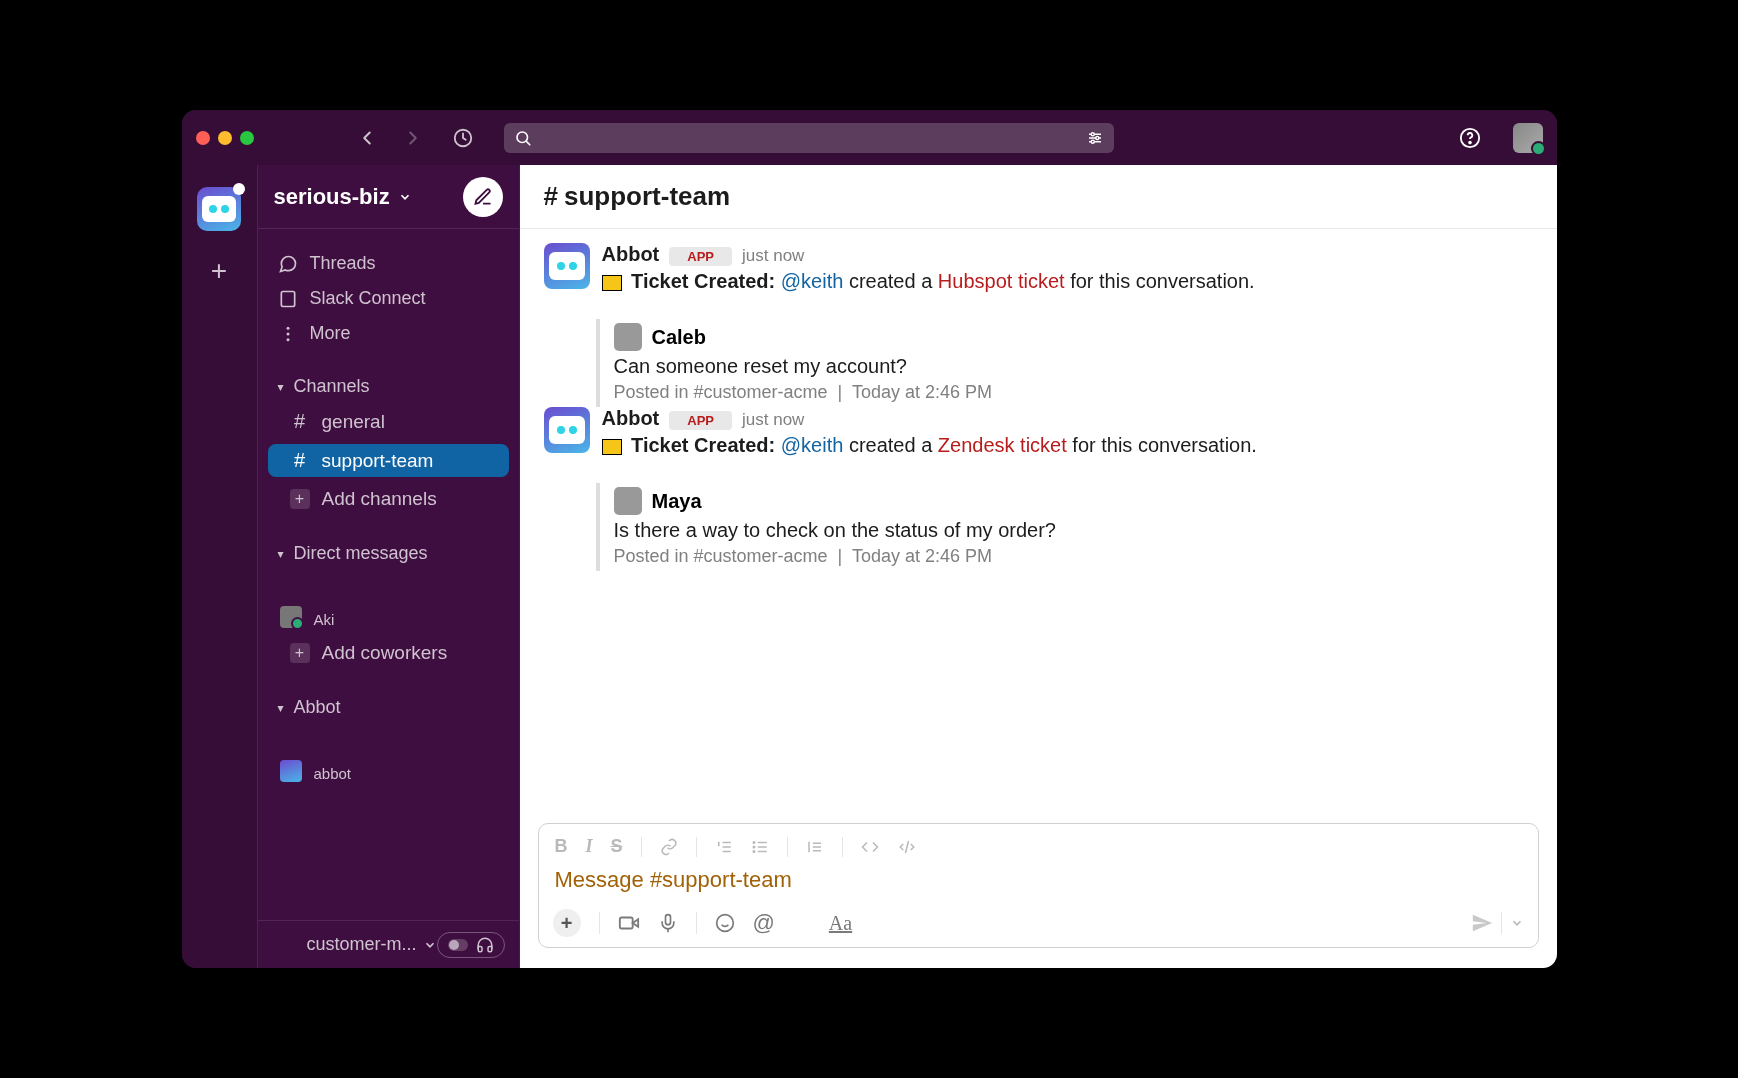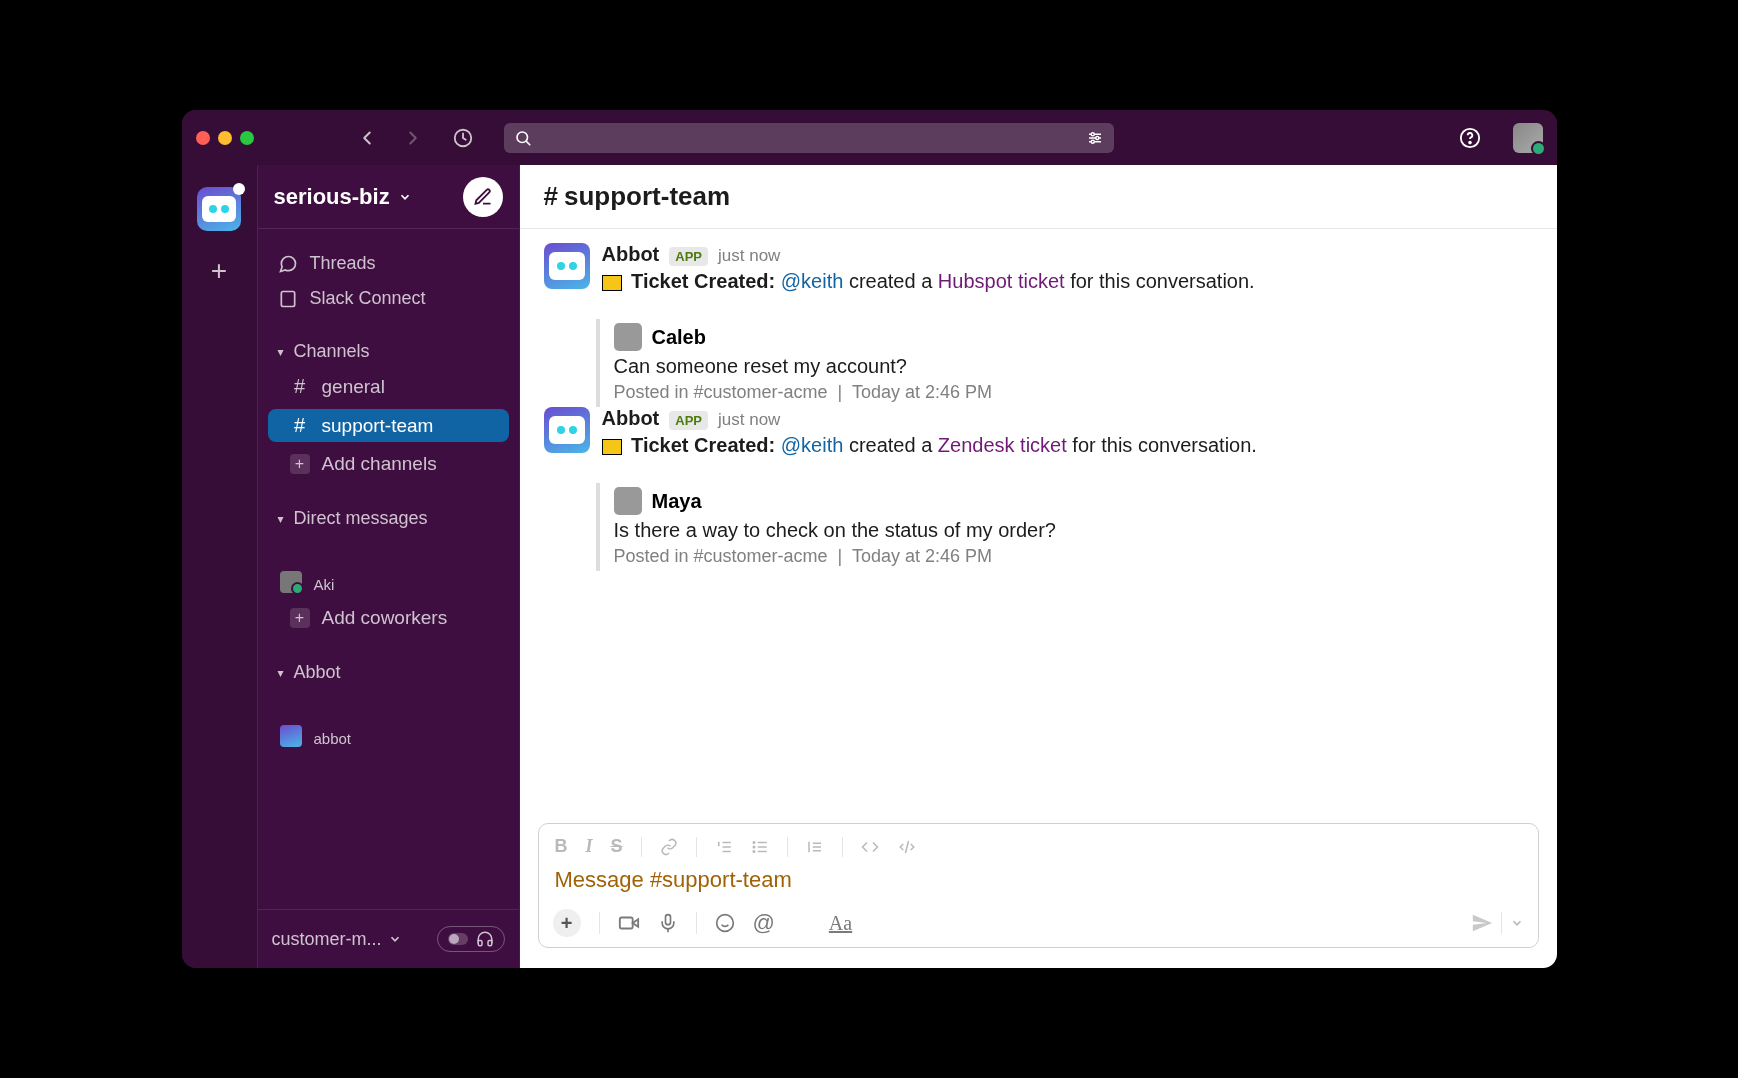--- a/index.html
+++ b/index.html
@@ -115,22 +115,22 @@
     padding: 5px 14px 5px 22px; margin: 2px 10px; font-size:19px; cursor:pointer;
     border-radius: 8px;
   }
   .channel-item.active { background:#1164a3; color:#fff; }
   .hash { font-size:20px; width:20px; text-align:center; }
   .addbox { width:20px;height:20px;background:rgba(255,255,255,.15);border-radius:4px;display:flex;align-items:center;justify-content:center;font-size:16px;}
   .dm-item { display:flex;align-items:flex-end;gap:12px;padding:5px 22px;font-size:15px;margin-top:31px; }
   .dm-avatar { width:22px;height:22px;border-radius:4px;background:#777;position:relative; }
   .dm-avatar.online::after{content:"";position:absolute;right:-2px;bottom:-2px;width:9px;height:9px;background:#2bac76;border:2px solid #3f0e40;border-radius:50%;}
   .bottom-bar {
-    height: 59px; border-top:1px solid rgba(255,255,255,.1);
-    display:flex;align-items:center;justify-content:space-between;
+    height: 48px; border-top:1px solid rgba(255,255,255,.1);
+    display:flex;align-items:center;justify-content:flex-end;
     padding:0 14px;font-size:18px;
   }
   .huddle { border:1px solid rgba(255,255,255,.3); border-radius:18px; padding:3px 10px; display:flex; gap:8px; align-items:center;}
   .huddle-toggle { width:20px;height:12px;background:rgba(255,255,255,.2);border-radius:8px;position:relative;}
   .huddle-toggle::after{content:"";position:absolute;left:1px;top:1px;width:10px;height:10px;background:#bba7bb;border-radius:50%;}
   
   .content {
     flex:1; background:#fff; display:flex; flex-direction:column; min-width:0;
   }
   .chan-header {
@@ -138,26 +138,26 @@
     display:flex;align-items:center; padding:0 24px;
     font-size:26px; font-weight:800; color:#1d1c1d;
   }
   .messages { flex:1; overflow:auto; padding: 14px 24px; }
   .msg { display:flex; gap:12px; margin-bottom: 26px; }
   .msg-avatar { width:46px;height:46px;border-radius:8px;background:linear-gradient(160deg,#6b4ccf,#4ab6e8);display:flex;align-items:center;justify-content:center;flex-shrink:0;}
   .msg-avatar .ws-face{width:36px;height:28px;}
   .msg-body { flex:1; }
   .msg-head { display:flex;align-items:baseline;gap:10px; }
   .msg-sender { font-weight:800;font-size:20px;color:#1d1c1d; }
-  .app-badge { background:#e8e8e8;color:#4d7c0f;font-size:13px;font-weight:700;padding:2px 6px;border-radius:4px; }
+  .app-badge { background:#e8e8e8;color:#b91c1c;font-size:13px;font-weight:700;padding:2px 18px;border-radius:4px; }
   .msg-time { color:#808080;font-size:17px; }
   .msg-text { font-size:20px;color:#1d1c1d; margin-top:4px; }
   .msg-text b { font-weight:800; }
   .mention { color:#1264a3; }
-  .link { color:#701a75; }
+  .link { color:#b91c1c; }
   .attachment {
     margin: 10px 0 0 52px; border-left:4px solid #dddddd;
     padding:4px 0 4px 14px;
   }
   .att-head { display:flex; align-items:center; gap:10px; }
   .att-avatar { width:28px;height:28px;border-radius:5px;background:#999; }
   .att-name { font-weight:800;font-size:20px; }
   .att-text { font-size:20px;color:#1d1c1d;margin-top:4px; }
   .att-meta { color:#808080;font-size:18px;margin-top:4px; }
   .ticket-emoji { display:inline-block;width:20px;height:16px;background:#f5c518;border:1px solid #000;vertical-align:middle;margin-right:4px;}
@@ -275,20 +275,30 @@
             <svg width="20" height="20" viewBox="0 0 24 24" fill="none" stroke="#cfc3cf" stroke-width="2">
                 <rect x="4" y="3" width="16" height="18" rx="2"></rect>
                 <line x1="9" y1="8" x2="9" y2="8"></line>
                 <line x1="15" y1="8" x2="15" y2="8"></line>
                 <line x1="9" y1="13" x2="9" y2="13"></line>
                 <line x1="15" y1="13" x2="15" y2="13"></line>
               </svg>
           </span>
           <span>Slack Connect</span>
         </div>
+        <div class="side-item">
+          <span class="ico">
+            <svg width="20" height="20" viewBox="0 0 24 24" fill="#cfc3cf">
+                <circle cx="12" cy="5" r="1.8"></circle>
+                <circle cx="12" cy="12" r="1.8"></circle>
+                <circle cx="12" cy="19" r="1.8"></circle>
+              </svg>
+          </span>
+          <span>More</span>
+        </div>
 
         <div class="spacer18"></div>
 
         <div class="section-head">
           <span class="caret">▾</span>
           <span>Channels</span>
         </div>
         <div class="channel-item">
           <span class="hash">#</span>
           <span>general</span>

